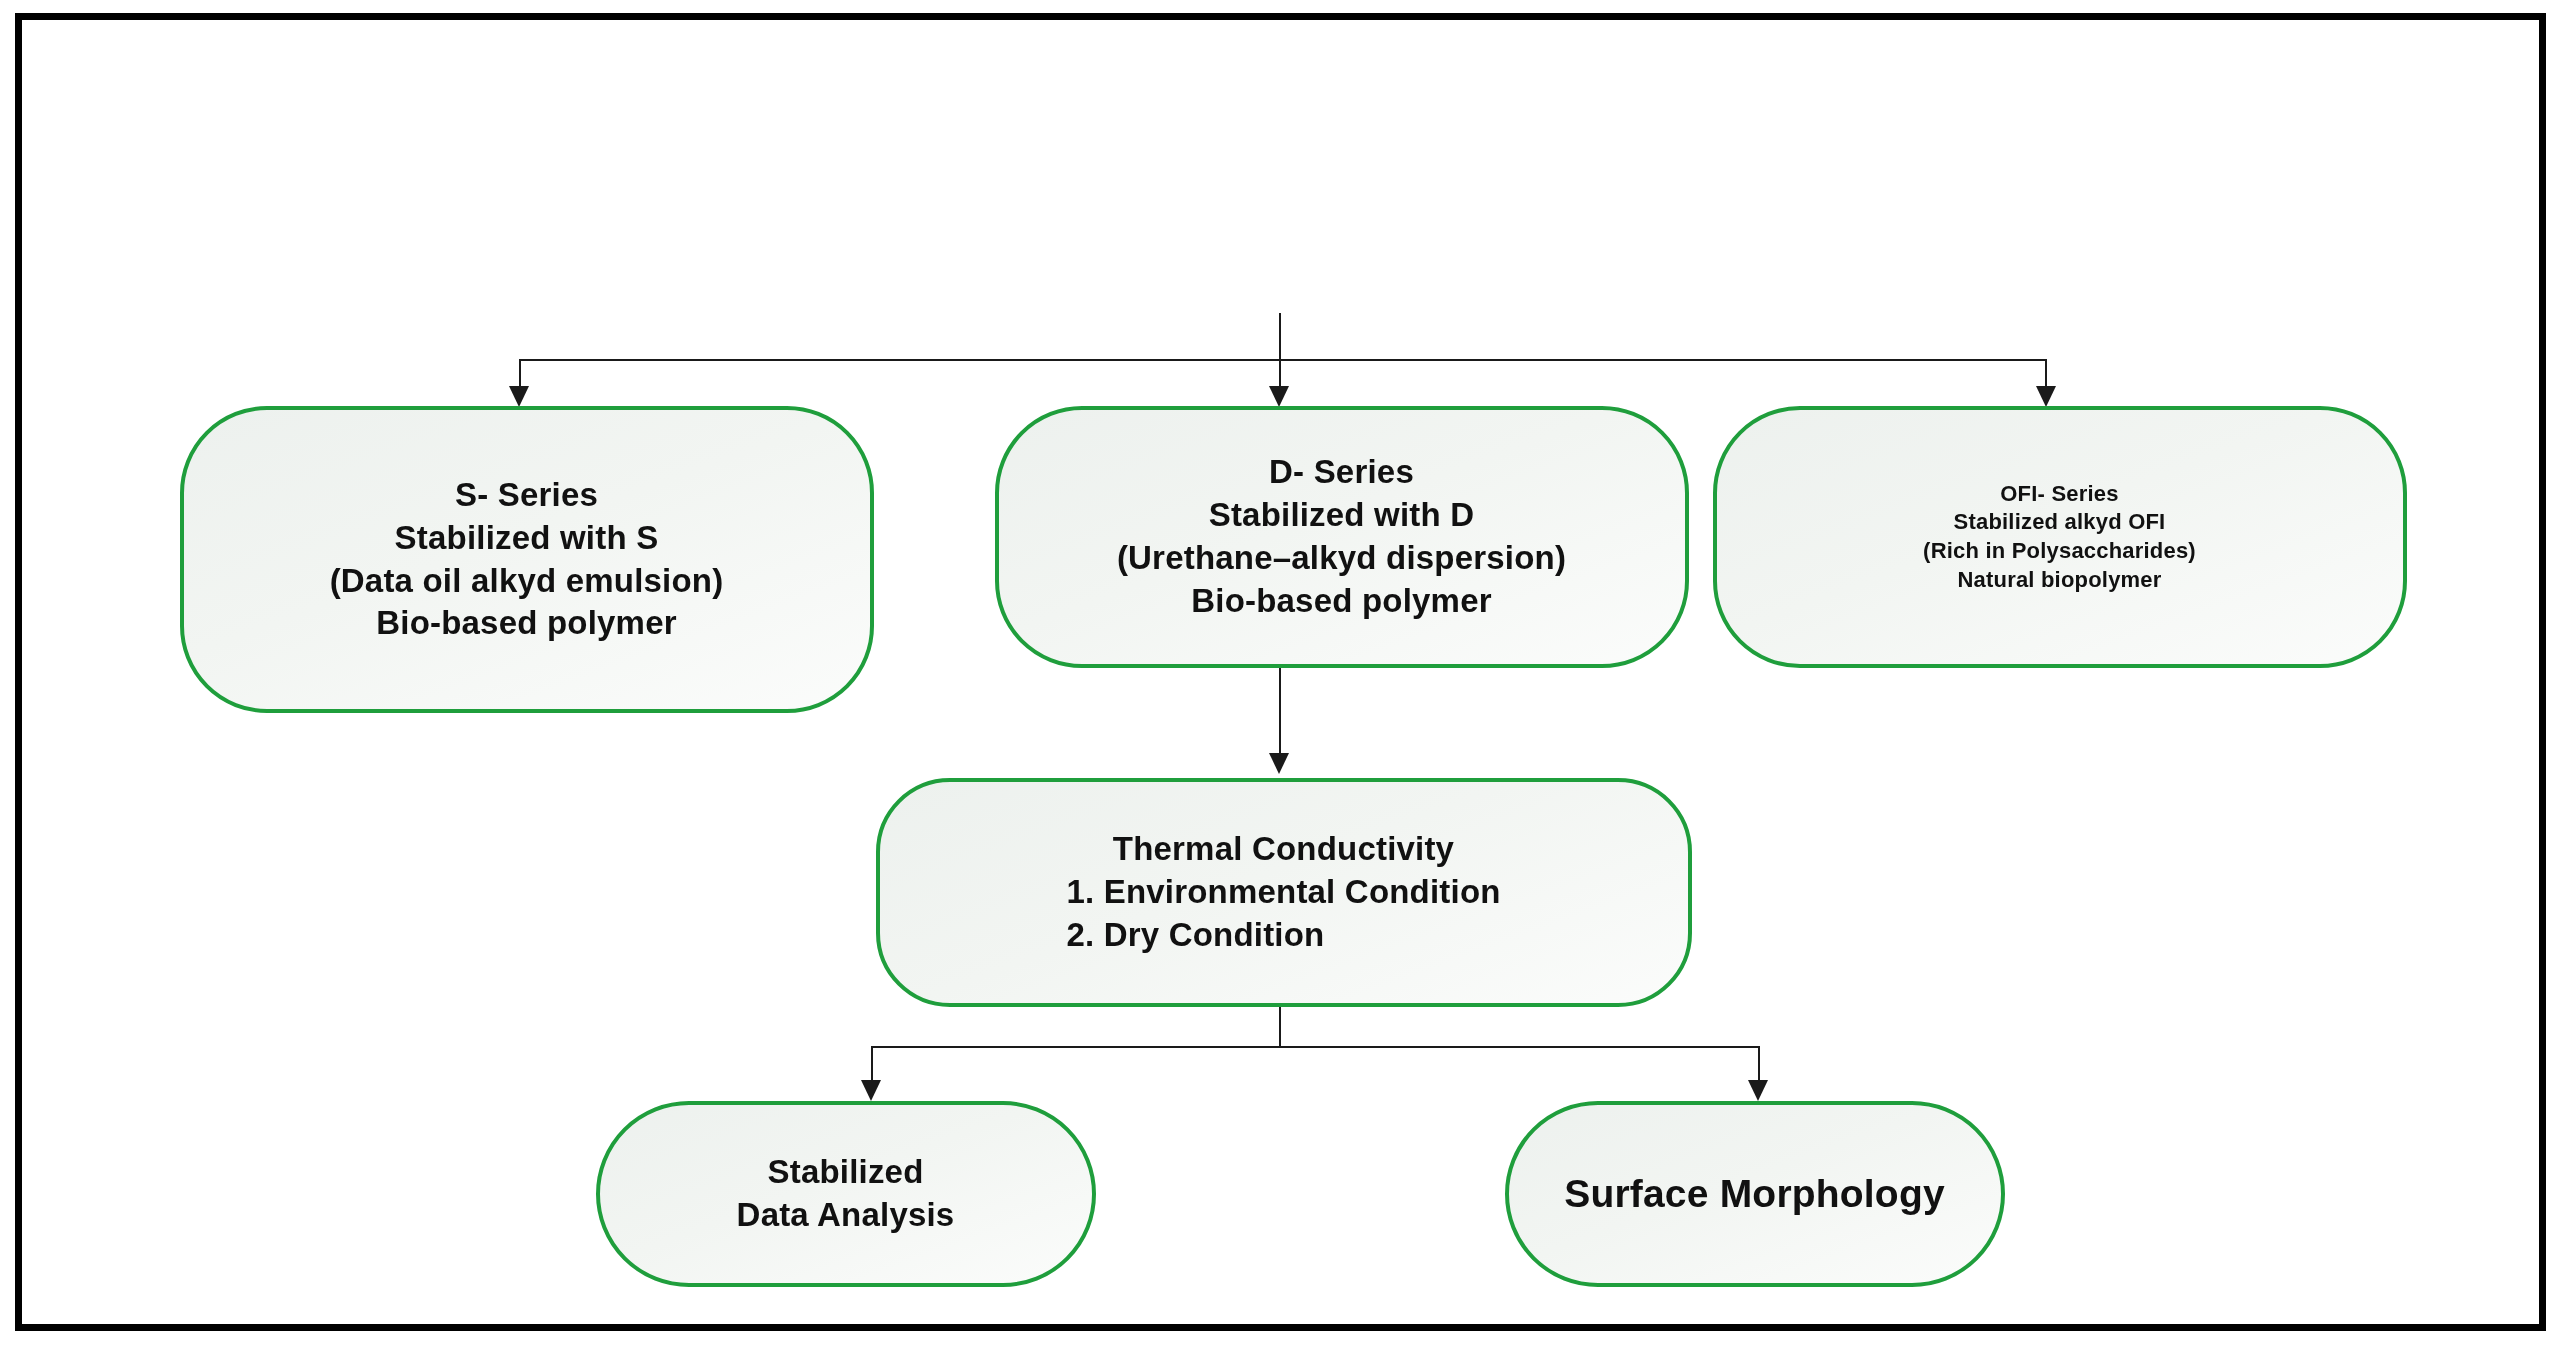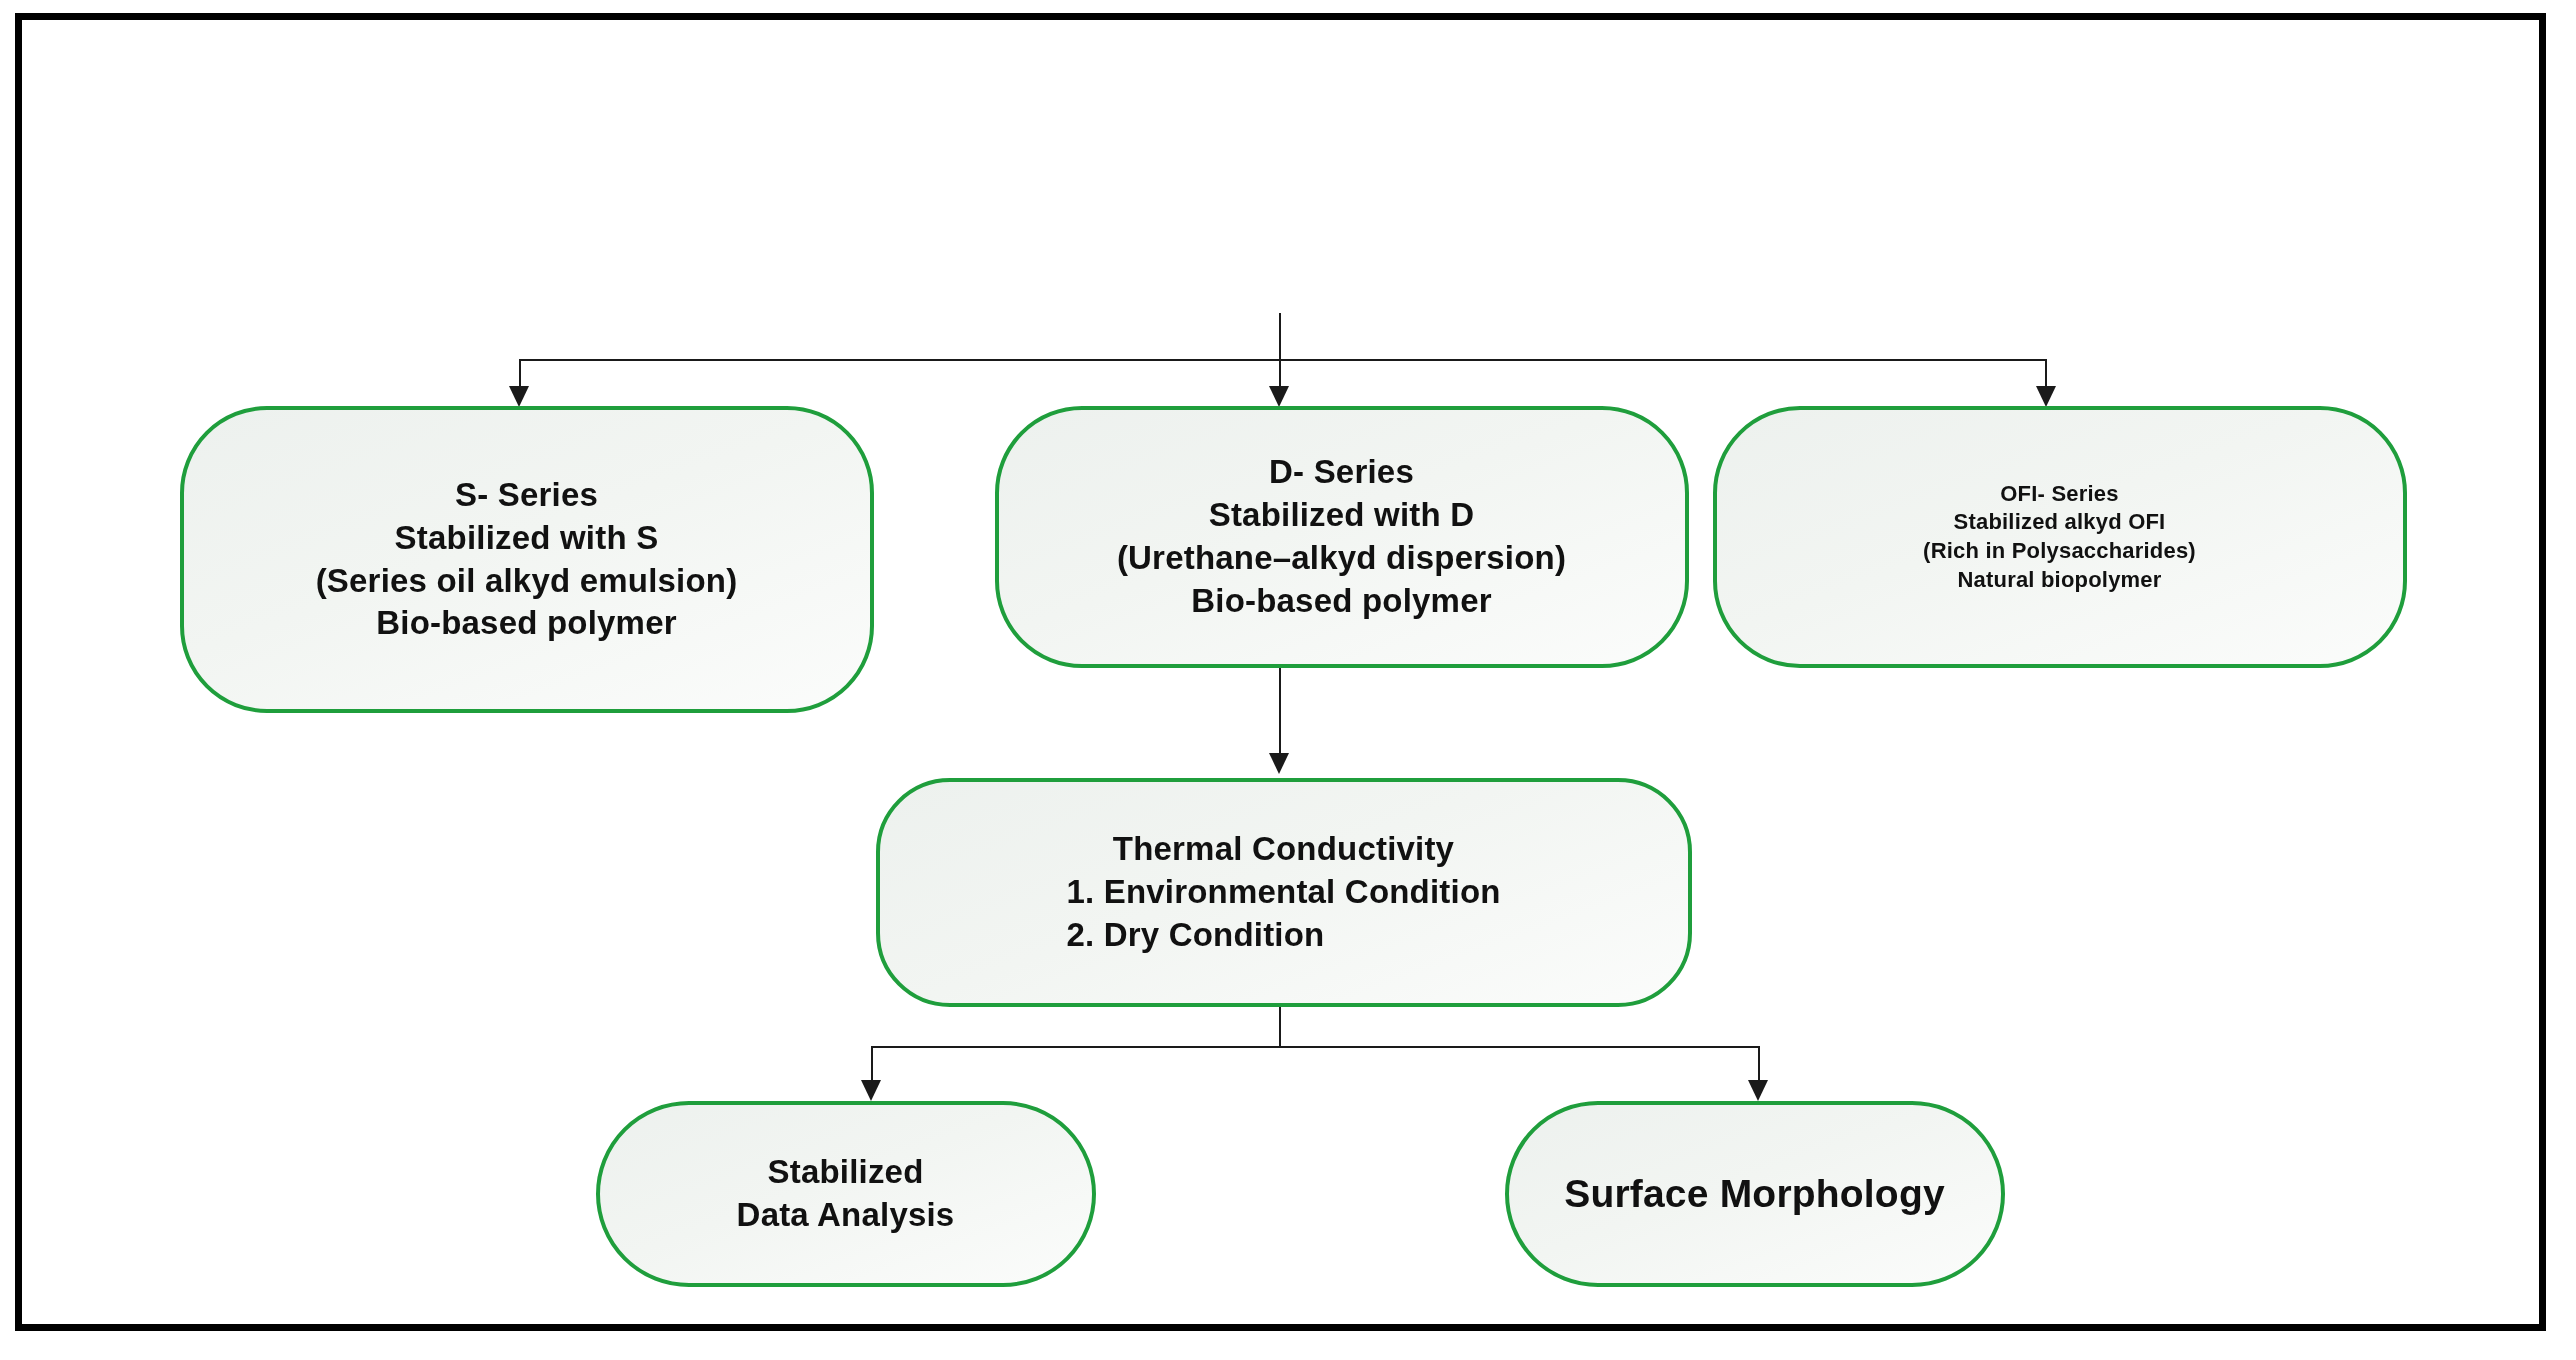--- a/index.html
+++ b/index.html
@@ -110,21 +110,21 @@
     <div class="conn-line conn-v" style="left:849px; top:1026px; height:40px;"></div>
     <div class="arrow-head" style="left:839px; top:1060px;"></div>
 
     <div class="conn-line conn-v" style="left:1736px; top:1026px; height:40px;"></div>
     <div class="arrow-head" style="left:1726px; top:1060px;"></div>
 
 
     <div class="node" id="node-s">
       <span class="line">S- Series</span>
       <span class="line">Stabilized with S</span>
-      <span class="line">(Series oil alkyd emulsion)</span>
+      <span class="line">(Data oil alkyd emulsion)</span>
       <span class="line">Bio-based polymer</span>
     </div>
 
     <div class="node" id="node-d">
       <span class="line">D- Series</span>
       <span class="line">Stabilized with D</span>
       <span class="line">(Urethane–alkyd dispersion)</span>
       <span class="line">Bio-based polymer</span>
     </div>
 

